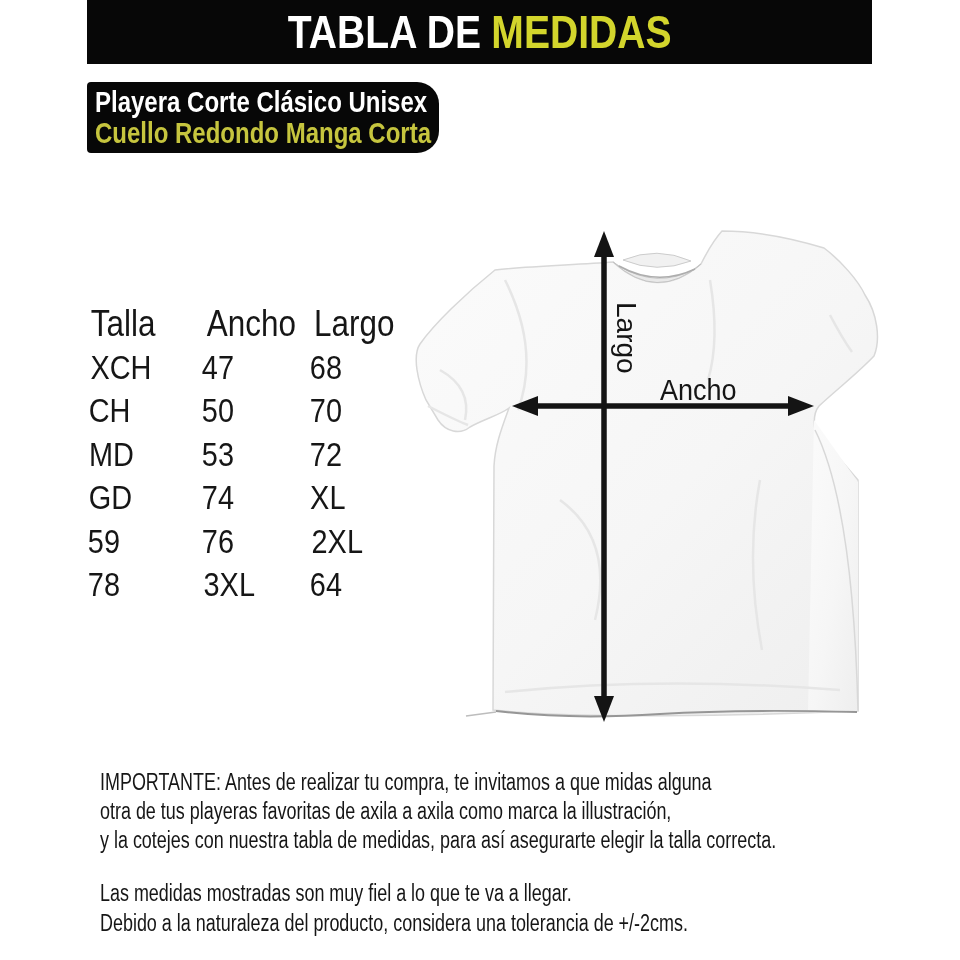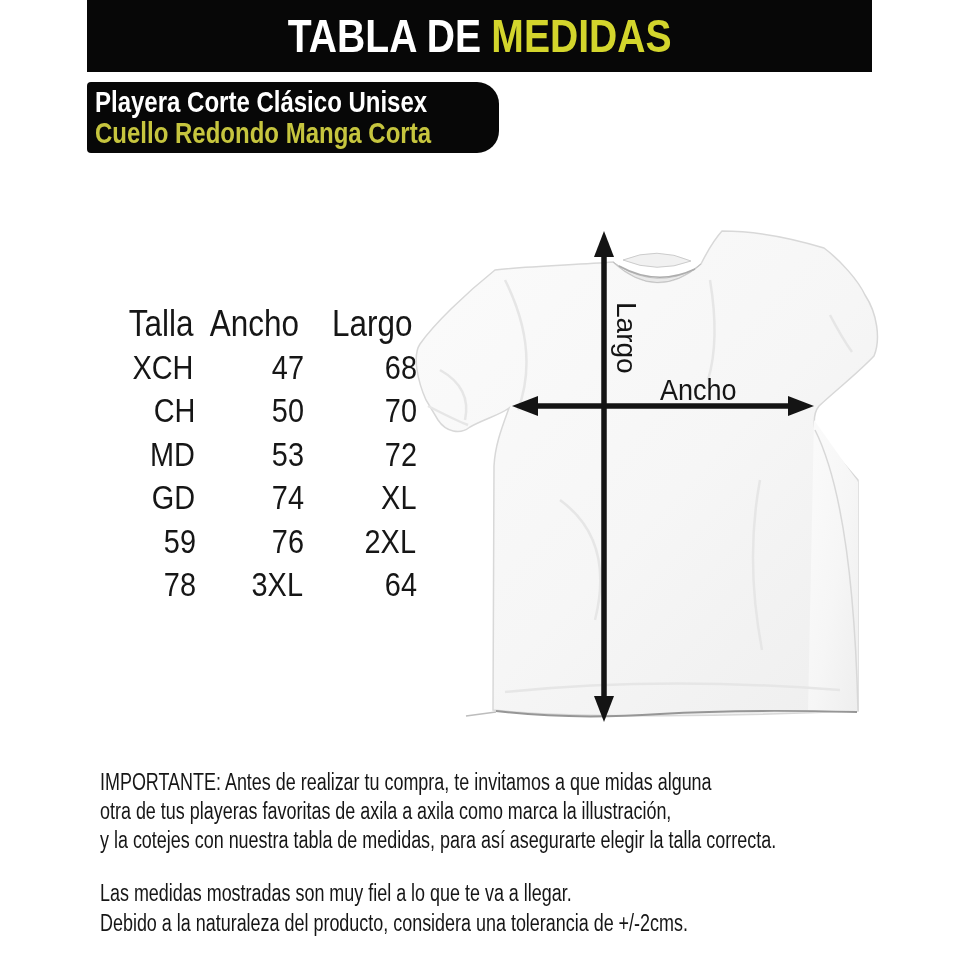--- a/index.html
+++ b/index.html
@@ -15,54 +15,54 @@
     color:var(--ink);
   }
   .page{
     position:relative;
     width:960px;height:960px;
     background:#ffffff;
     overflow:hidden;
   }
   
   .banner{
-    position:absolute;left:87px;top:0;width:785px;height:72px;
+    position:absolute;left:87px;top:0;width:785px;height:64px;
     background:var(--banner-bg);
     display:flex;align-items:center;justify-content:center;
   }
   .banner-inner{
     white-space:nowrap;
     font-size:46px;font-weight:bold;letter-spacing:0px;
     transform:scaleX(.85);transform-origin:center;
   }
   .banner-inner .w{color:#ffffff;margin-right:12px;}
   .banner-inner .y{color:var(--accent-title);}
   
   .subbanner{
-    position:absolute;left:87px;top:82px;width:412px;height:71px;
+    position:absolute;left:87px;top:82px;width:352px;height:71px;
     background:var(--banner-bg);
     border-radius:4px 22px 22px 4px;
     padding:4px 0 0 8px;
     overflow:hidden;
   }
   .subbanner .l1,.subbanner .l2{
     white-space:nowrap;font-size:30px;line-height:31px;font-weight:bold;
     transform:scaleX(.80);transform-origin:0 50%;
   }
   .subbanner .l1{color:#ffffff;}
   .subbanner .l2{color:var(--accent-sub);}
   
   .size-table{
     position:absolute;left:85px;top:302px;width:335px;
     display:grid;
     grid-template-columns:114px 108px 113px;
     grid-auto-rows:43.5px;
   }
   .size-table .cell{
-    display:flex;align-items:center;justify-content:flex-end;
+    display:flex;align-items:center;justify-content:flex-start;
   }
   .size-table .cell span{
     display:inline-block;white-space:nowrap;
     transform:scaleX(.85);transform-origin:center;
   }
   .size-table .head span{font-size:37px;}
   .size-table .val span{font-size:34px;}
   
   .shirt-wrap{position:absolute;left:410px;top:220px;width:480px;height:540px;}
   .label-largo{

